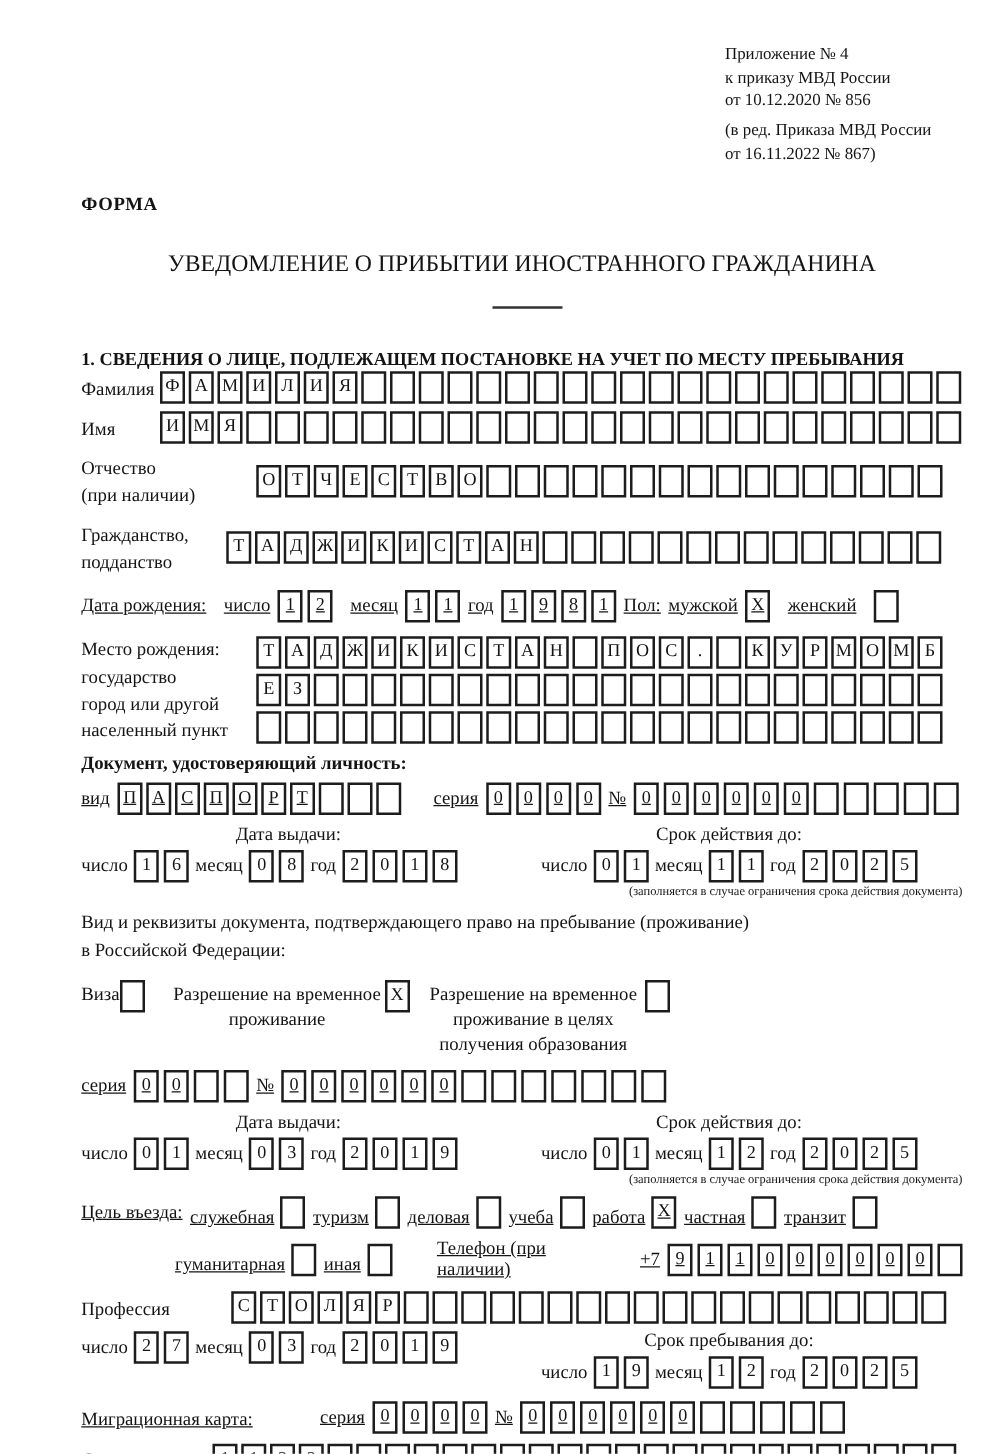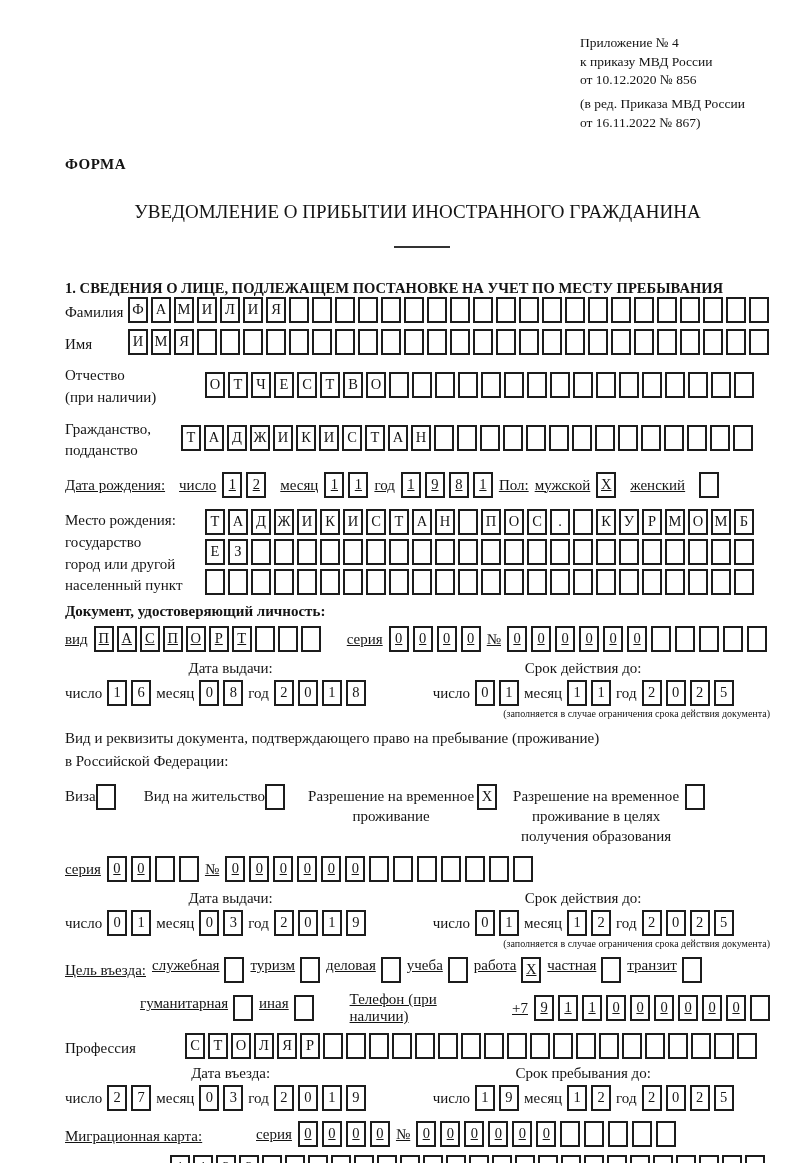--- a/index.html
+++ b/index.html
@@ -39,21 +39,21 @@
   .dline .dl { flex:none; }
   .note-r { text-align:right; font-size:10px; margin:2px 0 8px 0; }
 
   .plain { line-height:1.55; margin-bottom:4px; }
   .optrow { display:flex; align-items:flex-start; gap:10px; margin:8px 0 10px 0; }
   .opt { display:flex; align-items:flex-start; gap:0; }
   .opt .olbl { text-align:center; line-height:1.35; padding-top:4px; }
   .opt .cells { margin-top:2px; }
 
   .inlinerow { display:flex; align-items:center; flex-wrap:nowrap; gap:6px; margin-bottom:8px;text-decoration:underline; }
-  .pp { display:inline-flex; align-items:flex-start; gap:5px; }
+  .pp { display:inline-flex; align-items:flex-end; gap:5px; }
   .sp-sm { width:2px; } .sp-md { width:14px; } .sp-lg { width:26px; }
 
   .mig-lbl { width:185px; padding-top:4px; flex:none; }
 </style>
 </head>
 <body>
 
 <div class="appendix">
   <div>Приложение № 4</div>
   <div>к приказу МВД России</div>
@@ -422,26 +422,20 @@
   <div>в Российской Федерации:</div>
 </div>
 
 <div class="optrow">
   <span class="opt">
     <span class="olbl">Виза</span>
     <span class="cells">
         <span class="cell"></span>
       </span>
   </span>
-  <span class="opt" style="margin-left:18px">
-    <span class="olbl">Вид на жительство</span>
-    <span class="cells">
-        <span class="cell"></span>
-      </span>
-  </span>
   <span class="opt" style="margin-left:10px">
     <span class="olbl" style="width:172px">
       <div>Разрешение на временное</div>
       <div>проживание</div>
     </span>
     <span class="cells">
         <span class="cell">X</span>
       </span>
   </span>
   <span class="opt">
@@ -633,21 +627,20 @@
       <span class="cell"></span>
       <span class="cell"></span>
       <span class="cell"></span>
       <span class="cell"></span>
       <span class="cell"></span>
     </span>
 </div>
 
 <div class="twocol" style="margin-top:6px">
   <div class="col-l">
-    <div class="dhead">Дата въезда:</div>
     <div class="dline">
       <span class="dl">число</span>
       <span class="cells dg">
           <span class="cell">2</span>
           <span class="cell">7</span>
         </span>
       <span class="dl">месяц</span>
       <span class="cells dg">
           <span class="cell">0</span>
           <span class="cell">3</span>

